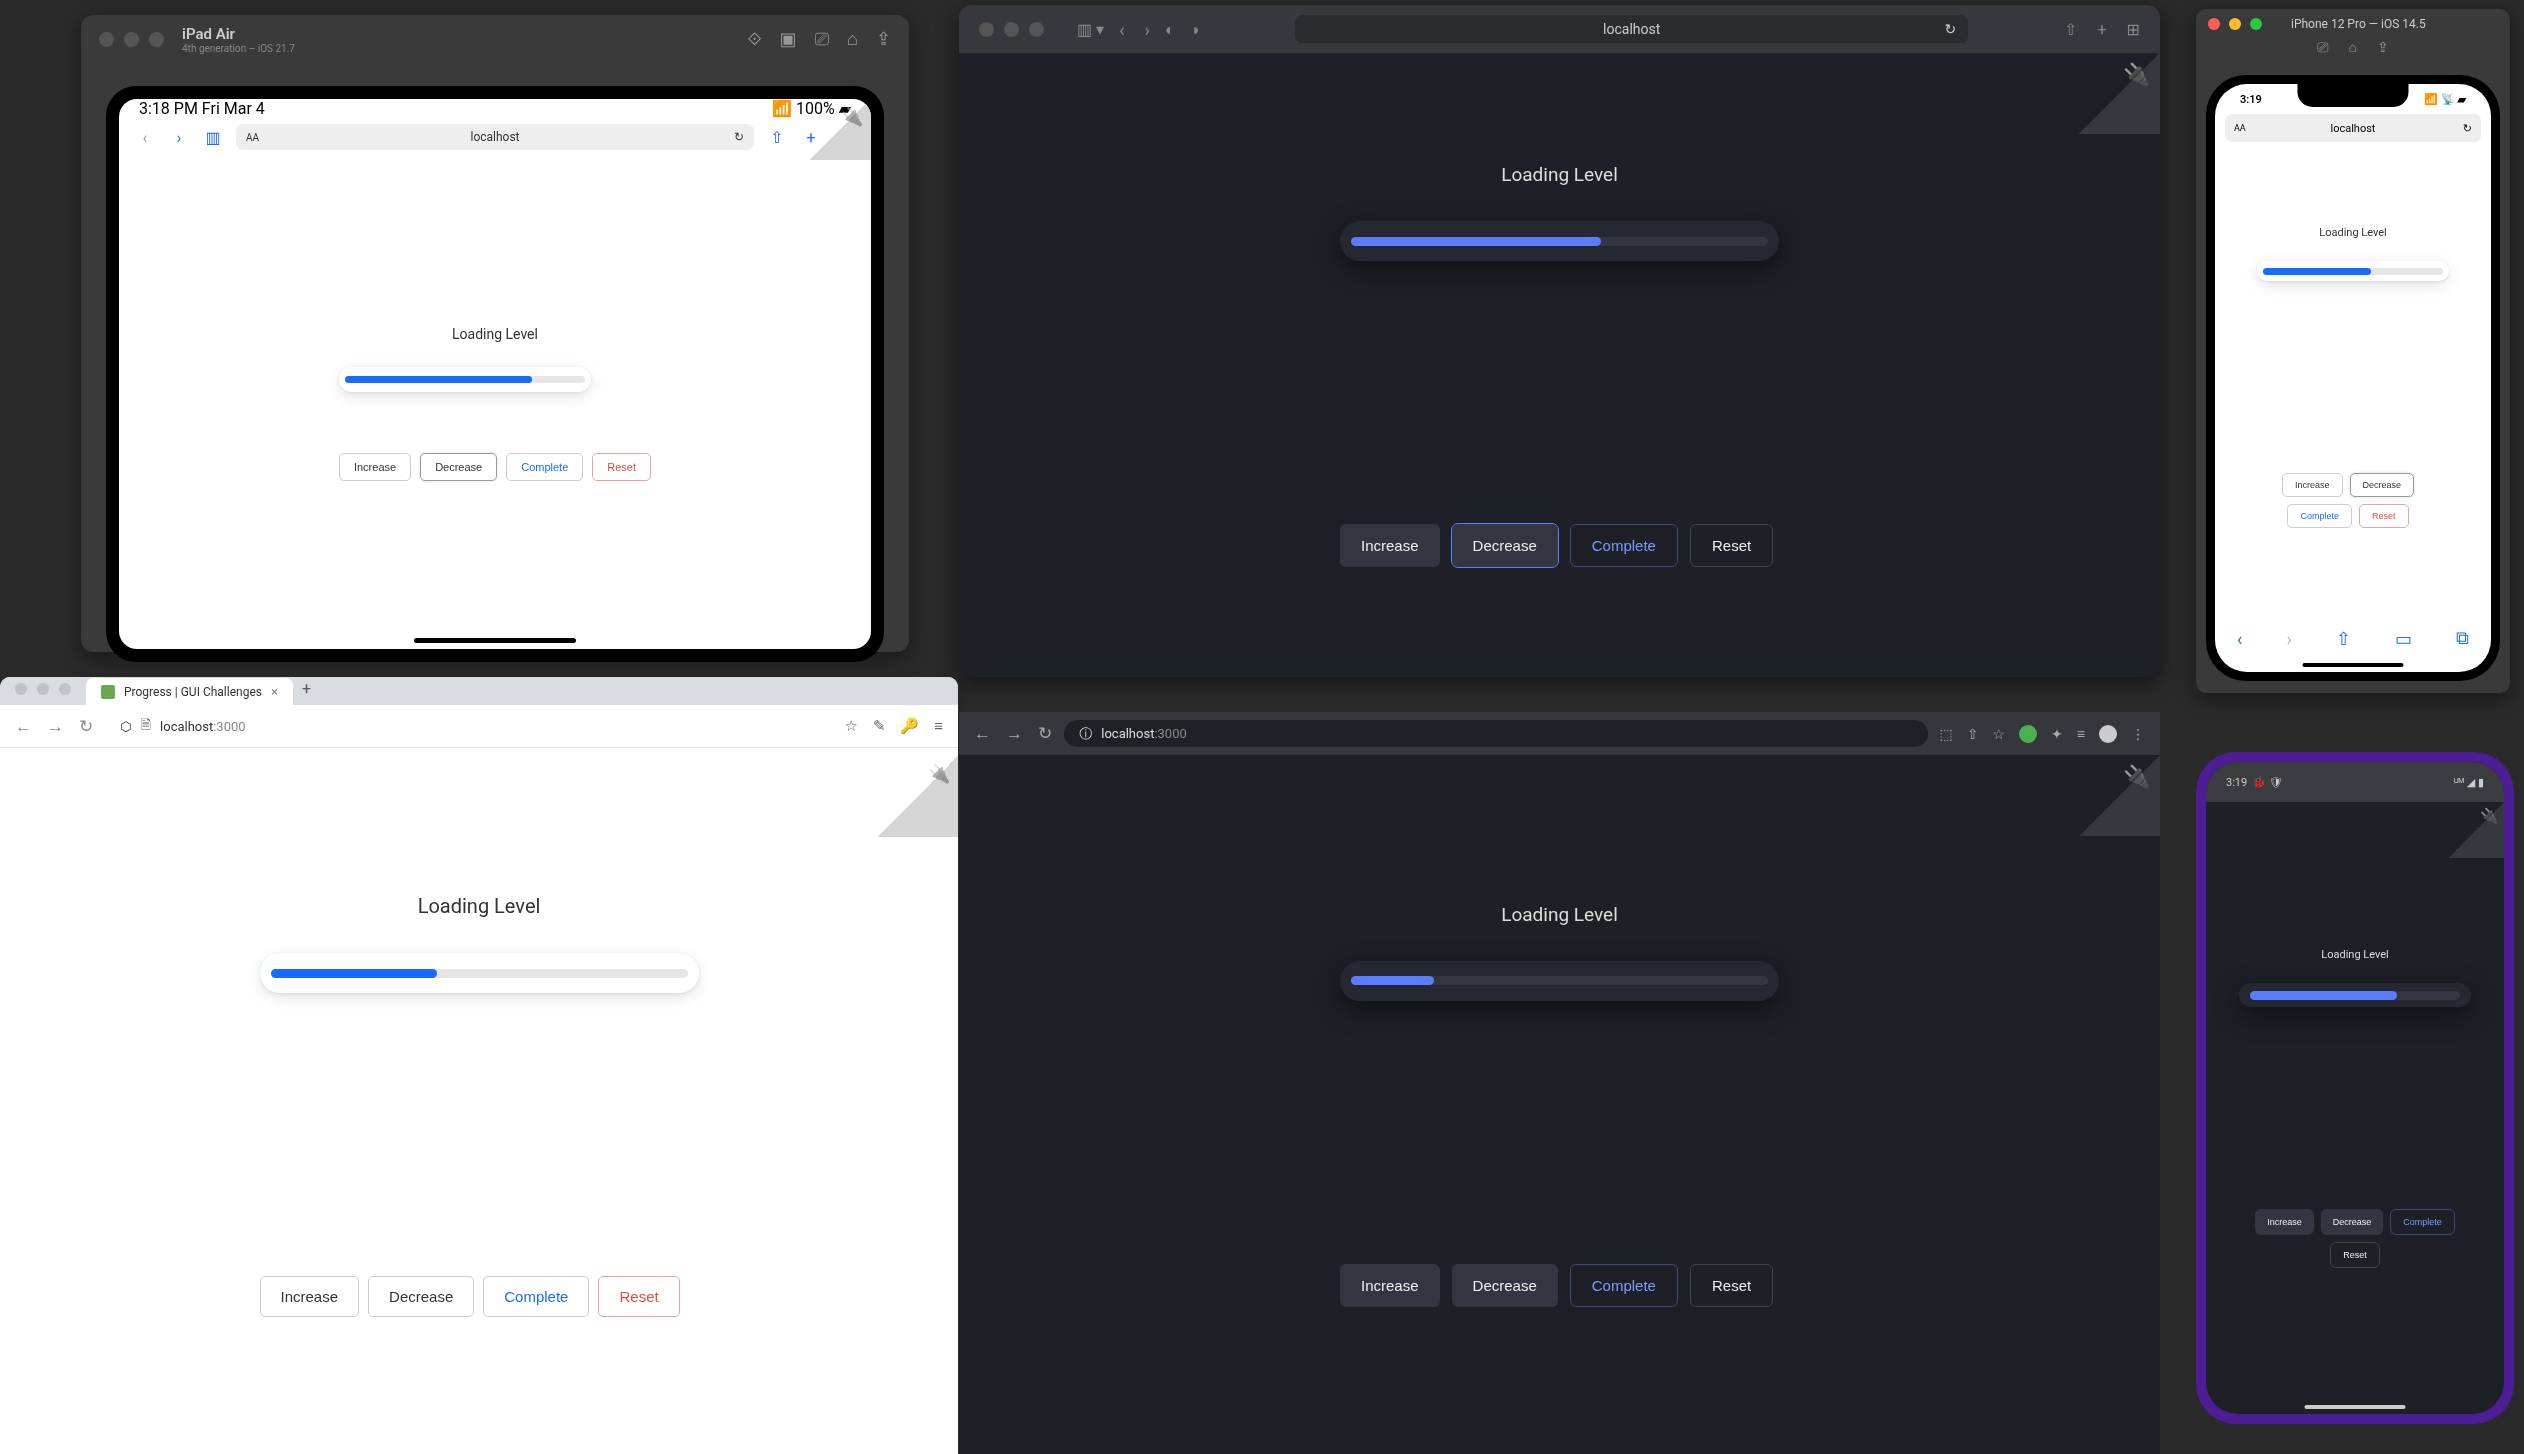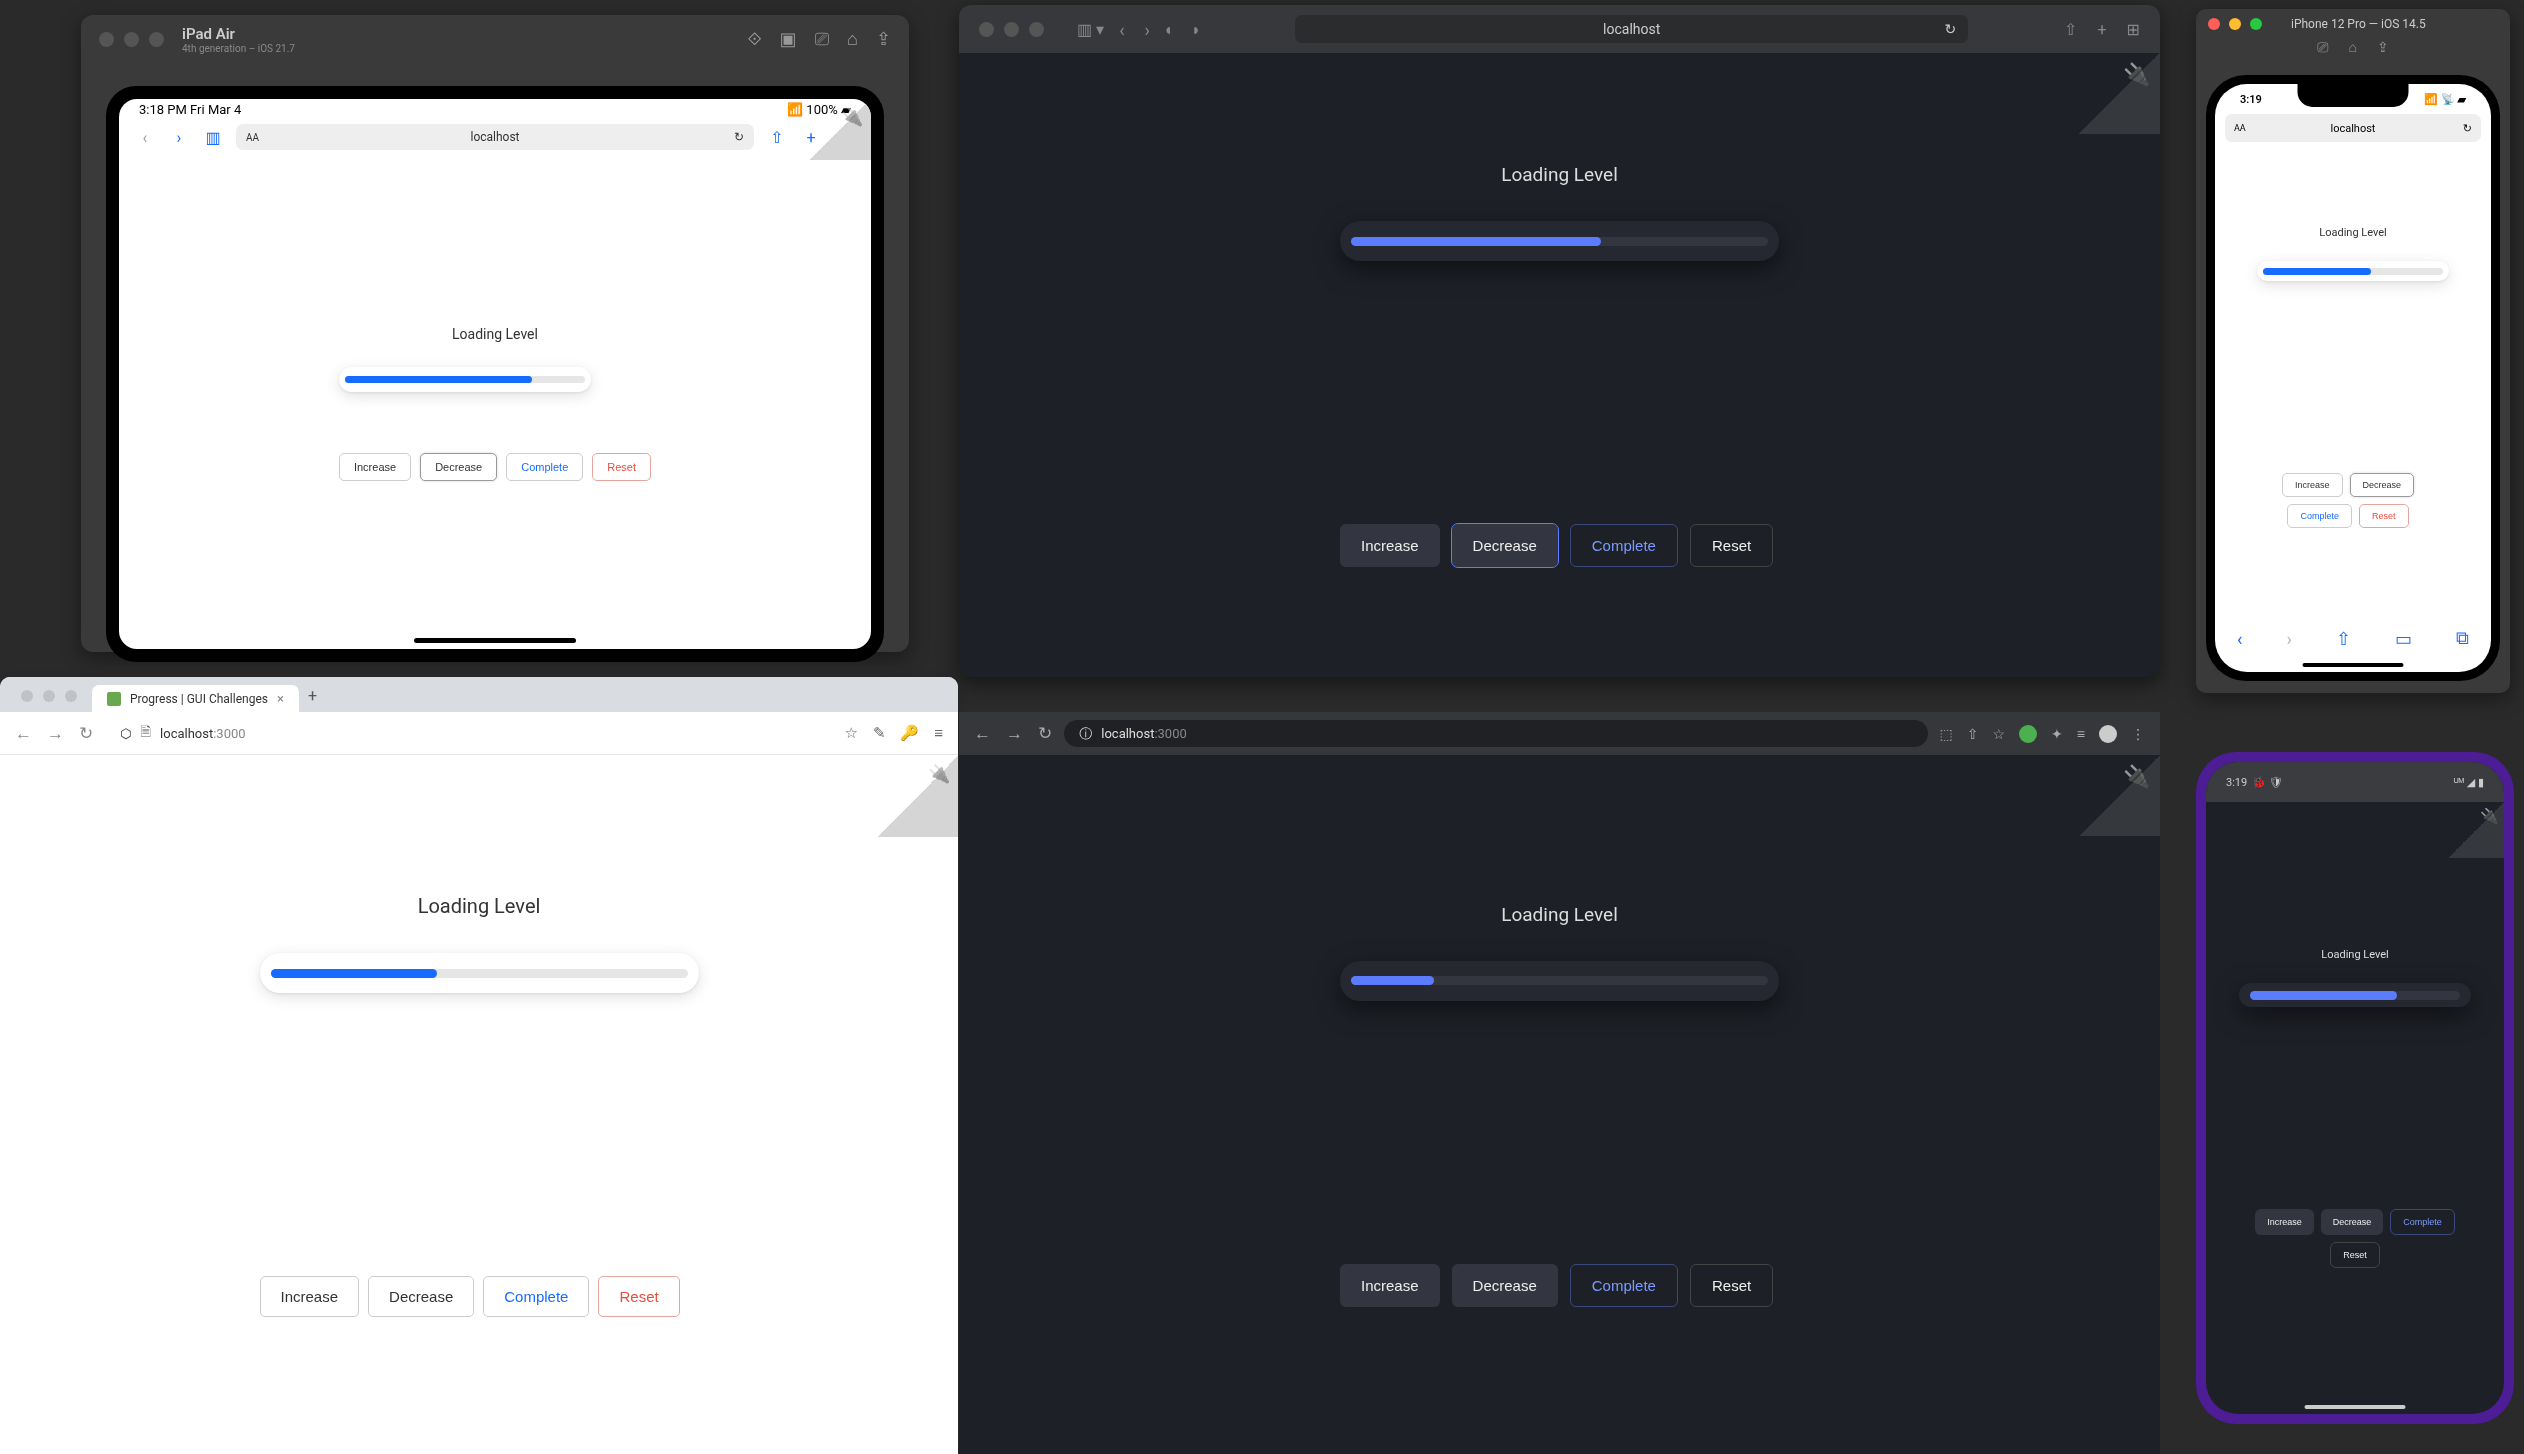--- a/index.html
+++ b/index.html
@@ -44,22 +44,22 @@
   padding: 13px;
 }
 .ipad-screen {
   width: 100%; height: 100%;
   background: #fff;
   border-radius: 18px;
   position: relative;
   overflow: hidden;
 }
 .ipad-statusbar {
-  height: 18px; display: flex; align-items: flex-end; justify-content: space-between;
-  padding: 0 20px; font-size: 13px; color: #000;
+  height: 18px; display: flex; align-items: flex-start; justify-content: space-between;
+  padding: 0 20px; font-size: 16px; color: #000;
 }
 .ipad-safari-bar {
   height: 40px; display: flex; align-items: center; gap: 12px; padding: 0 15px;
 }
 .ipad-nav-btn { width: 22px; height: 22px; display: flex; align-items: center; justify-content: center; color: #999; font-size: 16px; }
 .ipad-nav-btn.active { color: #176cff; }
 .ipad-url {
   flex: 1; height: 26px; background: #eee; border-radius: 7px;
   display: flex; align-items: center; justify-content: center; font-size: 12px; color: #333;
   position: relative;
@@ -209,22 +209,22 @@
 
 .chrome-light {
   position: absolute;
   left: 0px; top: 677px;
   width: 958px; height: 778px;
   background: #fff;
   box-shadow: 0 2px 10px rgba(0,0,0,0.15);
   border-radius: 10px 10px 0 0;
 }
 .chrome-tabbar {
-  height: 35px; background: #d9dce0; display: flex; align-items: flex-end;
-  padding: 0 16px; border-radius: 10px 10px 0 0;
+  height: 28px; background: #d9dce0; display: flex; align-items: flex-end;
+  padding: 0 10px; border-radius: 10px 10px 0 0;
 }
 .chrome-tabbar .traffic-lights { margin: 0 15px 10px 5px; }
 .chrome-tabbar .tl { width: 12px; height: 12px; background: #bfc3c8; }
 .chrome-tab {
   height: 27px; background: #fff; border-radius: 7px 7px 0 0;
   display: flex; align-items: center; gap: 9px; padding: 0 15px;
   font-size: 12px; color: #333;
 }
 .chrome-tab .favicon { width: 14px; height: 14px; background: #6aa84f; border-radius: 2px; display: inline-block; }
 .chrome-tab .close { color: #888; font-size: 13px; }

